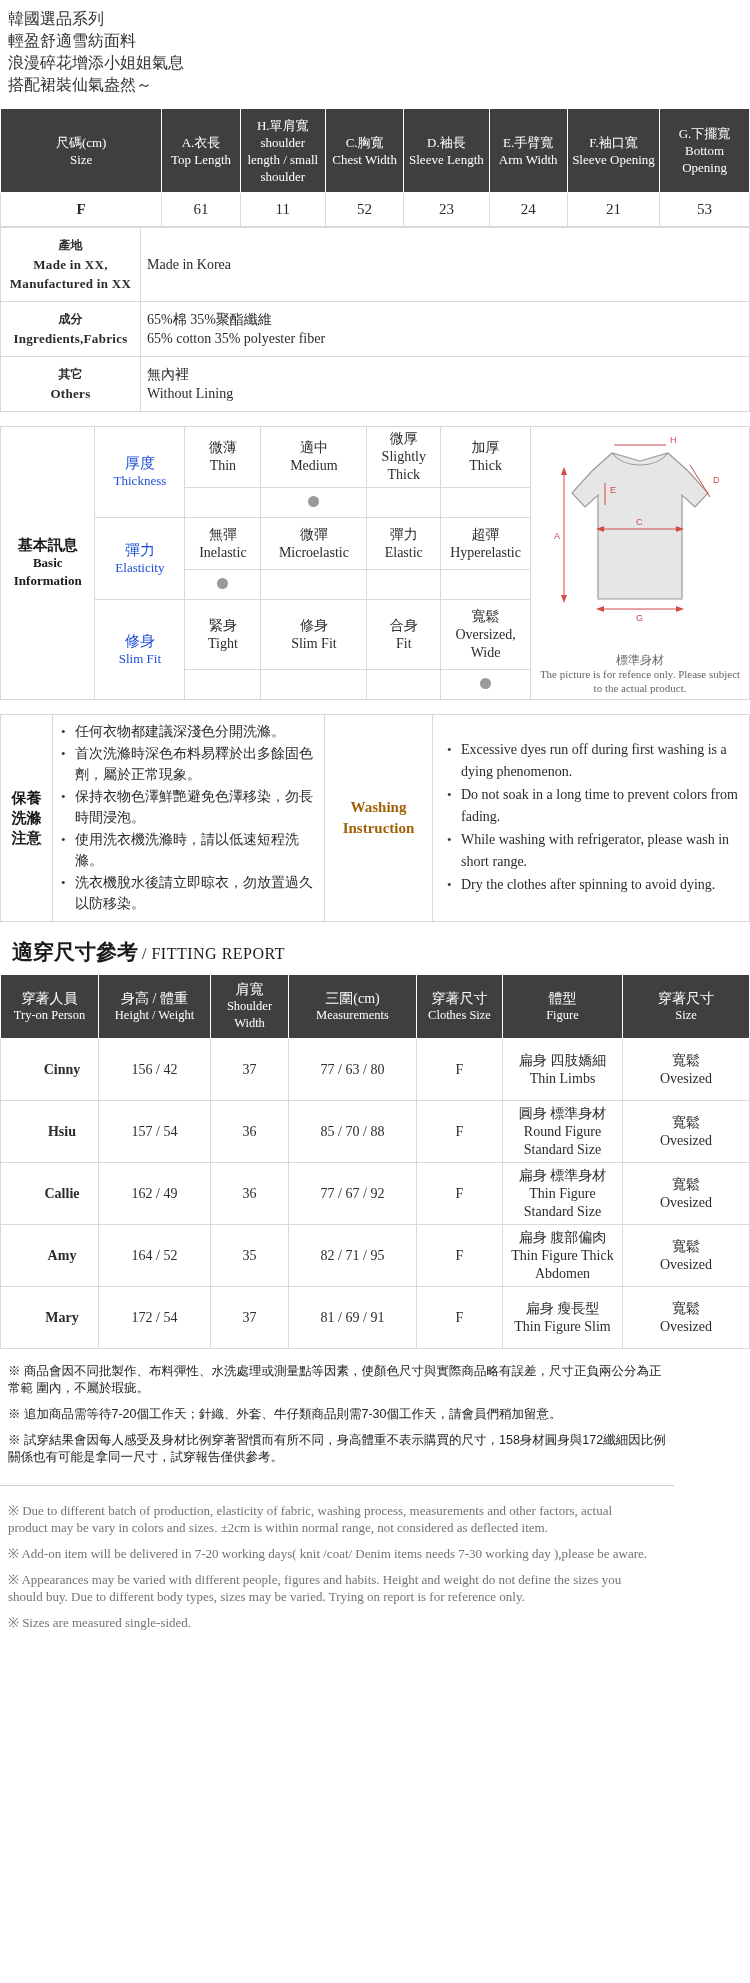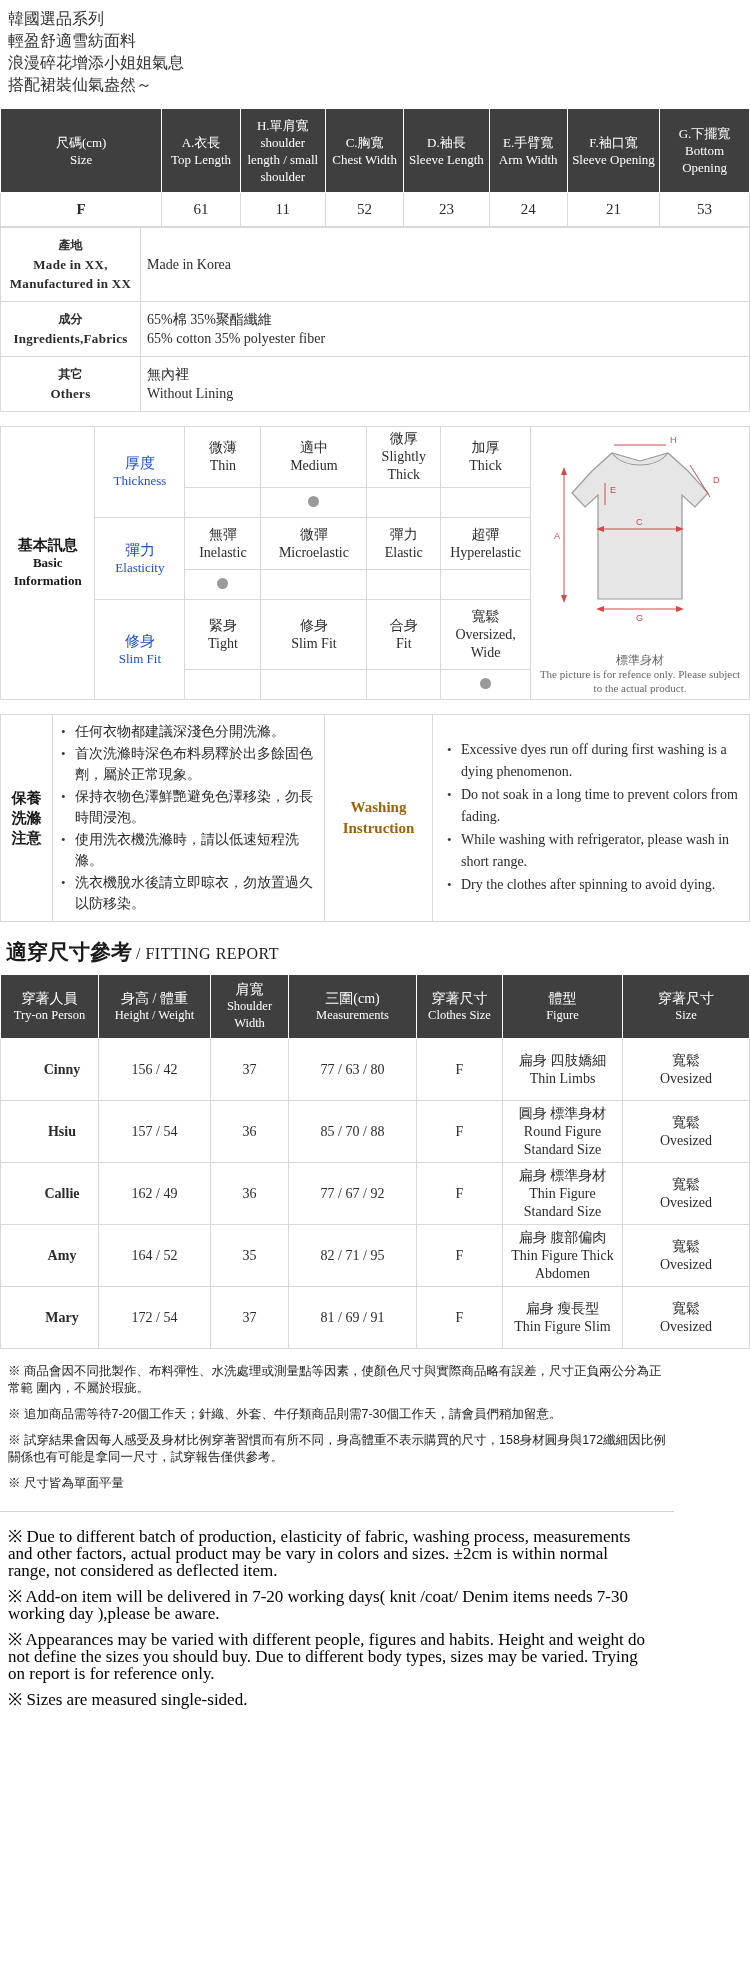--- a/index.html
+++ b/index.html
@@ -141,21 +141,21 @@
     position: absolute;
     left: -12px;
     color: #333;
     font-size: 13px;
   }
   ul.bullets.en li { line-height: 22px; font-size: 14px; }
 
   
   .fit-wrap { margin-top: 16px; }
   .fit-title {
-    padding: 0 0 8px 6px;
+    padding: 0 0 8px 12px;
     white-space: nowrap;
   }
   .fit-title .cn {
     font-family: "Liberation Sans", sans-serif;
     font-size: 21px; font-weight: bold; color: #1a1a1a;
   }
   .fit-title .en {
     font-size: 16px; color: #1a1a1a; letter-spacing: .5px;
   }
   .fit-table thead th {
@@ -179,23 +179,23 @@
   .notes-cn p {
     margin: 0 0 9px 0;
     font-family: "Liberation Sans", sans-serif;
     font-size: 12.5px;
     line-height: 17px;
     color: #222;
   }
   .notes-en { padding: 6px 8px 16px 8px; }
   .notes-en p {
     margin: 0 12px 9px 0;
-    font-size: 17px;
+    font-size: 13px;
     line-height: 17px;
-    color: #000000;
+    color: #737373;
   }
   .divider { height: 1px; background: #cfcfcf; margin: 4px 0 10px 0; }
 </style>
 </head>
 <body>
 
 <div class="page">
 
   <div class="intro">
     <div class="intro-line">韓國選品系列</div>
@@ -614,21 +614,20 @@
           </td>
         </tr>
       </tbody>
     </table>
   </div>
 
   <div class="notes-cn">
     <p>※ 商品會因不同批製作、布料彈性、水洗處理或測量點等因素，使顏色尺寸與實際商品略有誤差，尺寸正負兩公分為正常範 圍內，不屬於瑕疵。</p>
     <p>※ 追加商品需等待7-20個工作天；針織、外套、牛仔類商品則需7-30個工作天，請會員們稍加留意。</p>
     <p>※ 試穿結果會因每人感受及身材比例穿著習慣而有所不同，身高體重不表示購買的尺寸，158身材圓身與172纖細因比例關係也有可能是拿同一尺寸，試穿報告僅供參考。</p>
-    <p>※ 尺寸皆為單面平量</p>
   </div>
 
   <div class="divider"></div>
 
   <div class="notes-en">
     <p>※ Due to different batch of production, elasticity of fabric, washing process, measurements and other factors, actual product may be vary in colors and sizes. ±2cm is within normal range, not considered as deflected item.</p>
     <p>※ Add-on item will be delivered in 7-20 working days( knit /coat/ Denim items needs 7-30 working day ),please be aware.</p>
     <p>※ Appearances may be varied with different people, figures and habits. Height and weight do not define the sizes you should buy. Due to different body types, sizes may be varied. Trying on report is for reference only.</p>
     <p>※ Sizes are measured single-sided.</p>
   </div>

